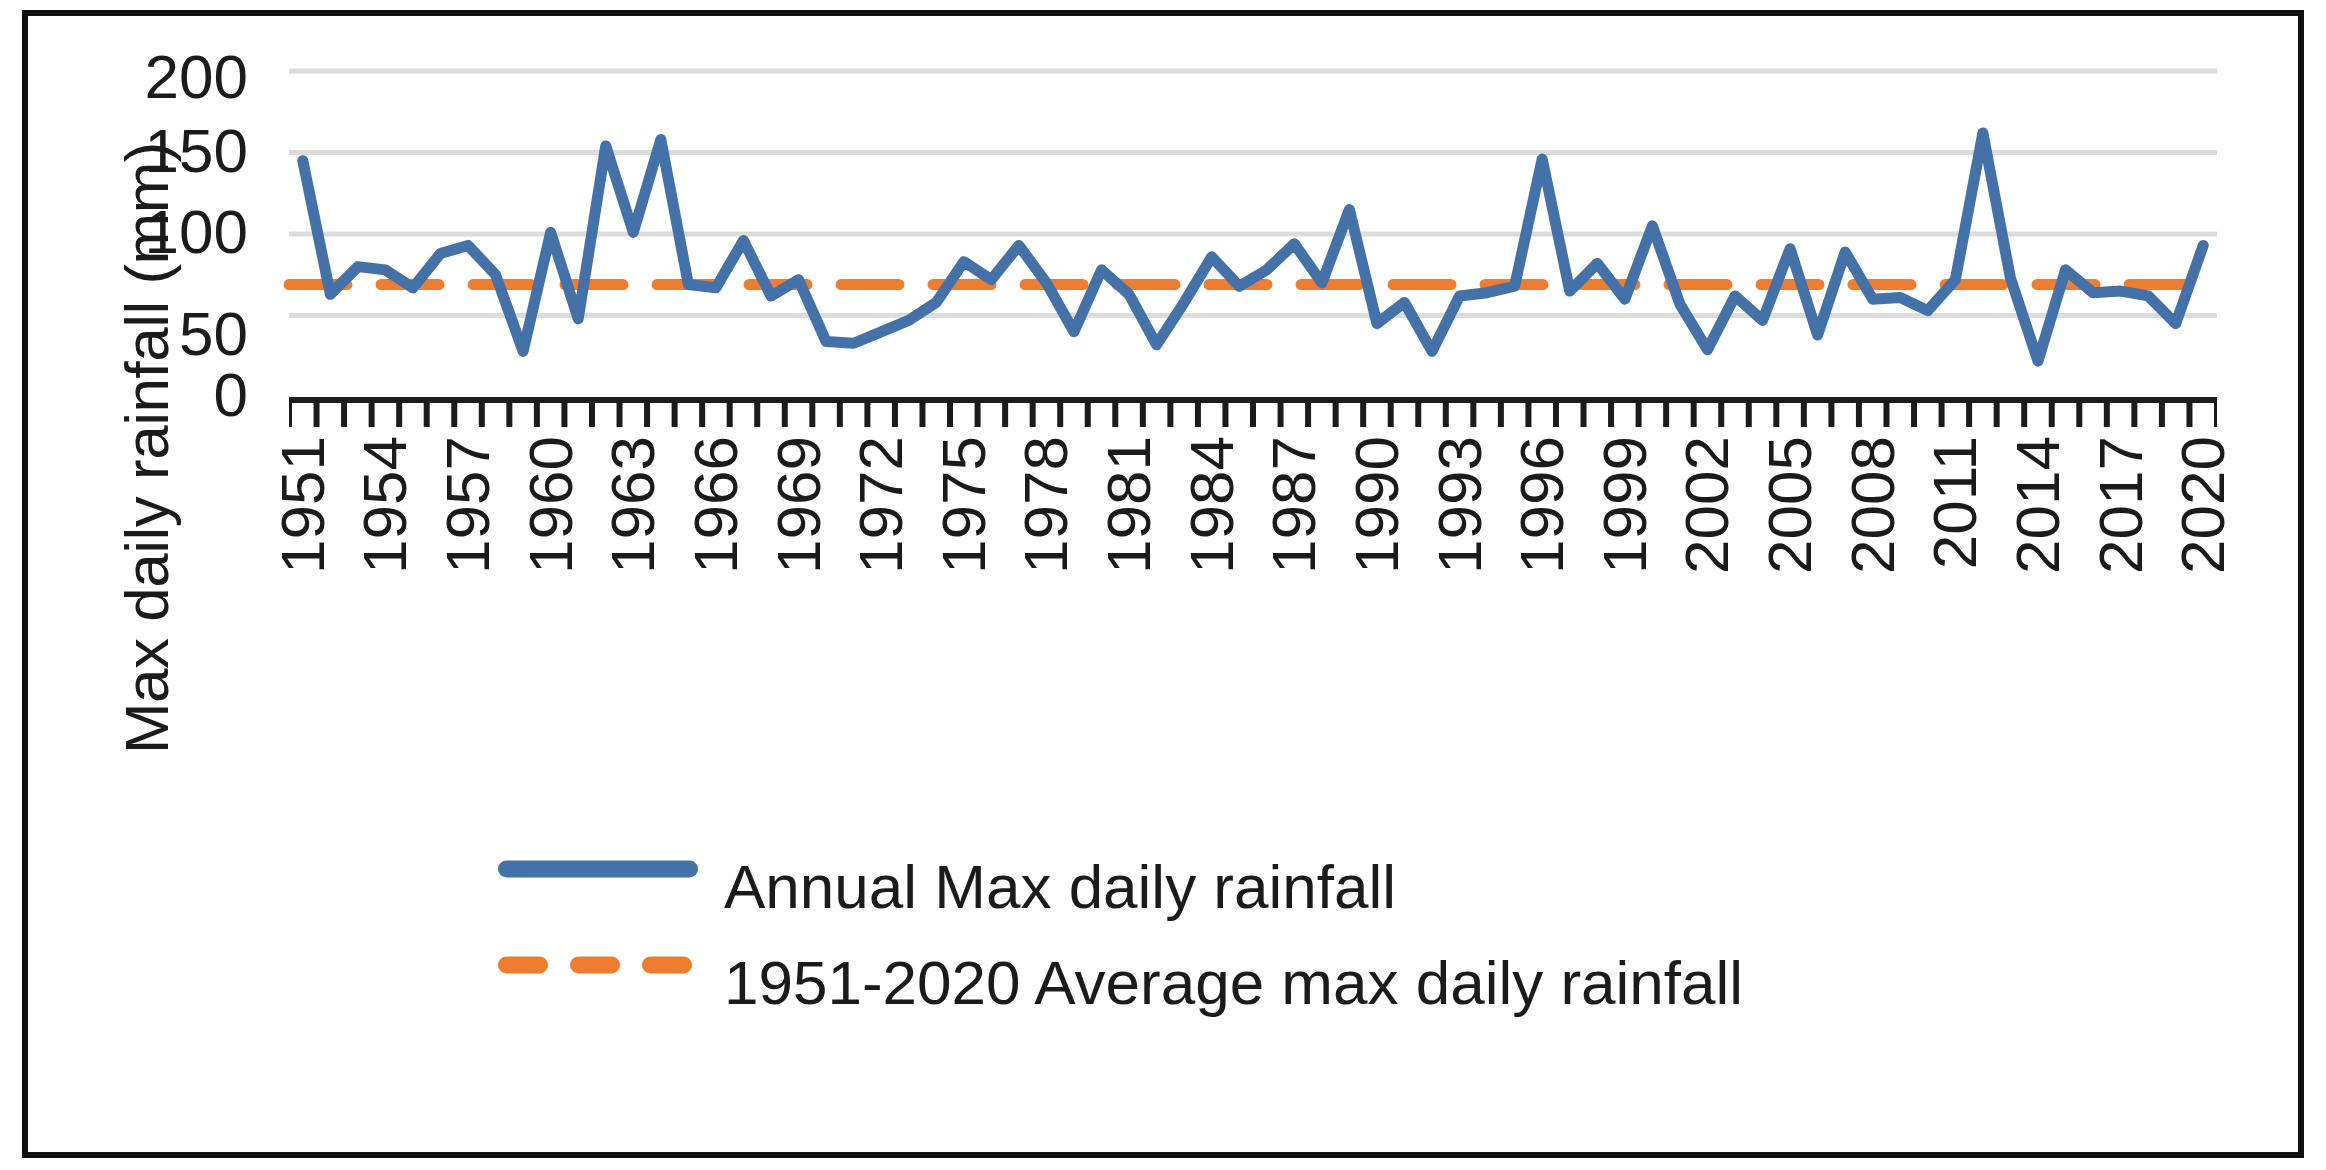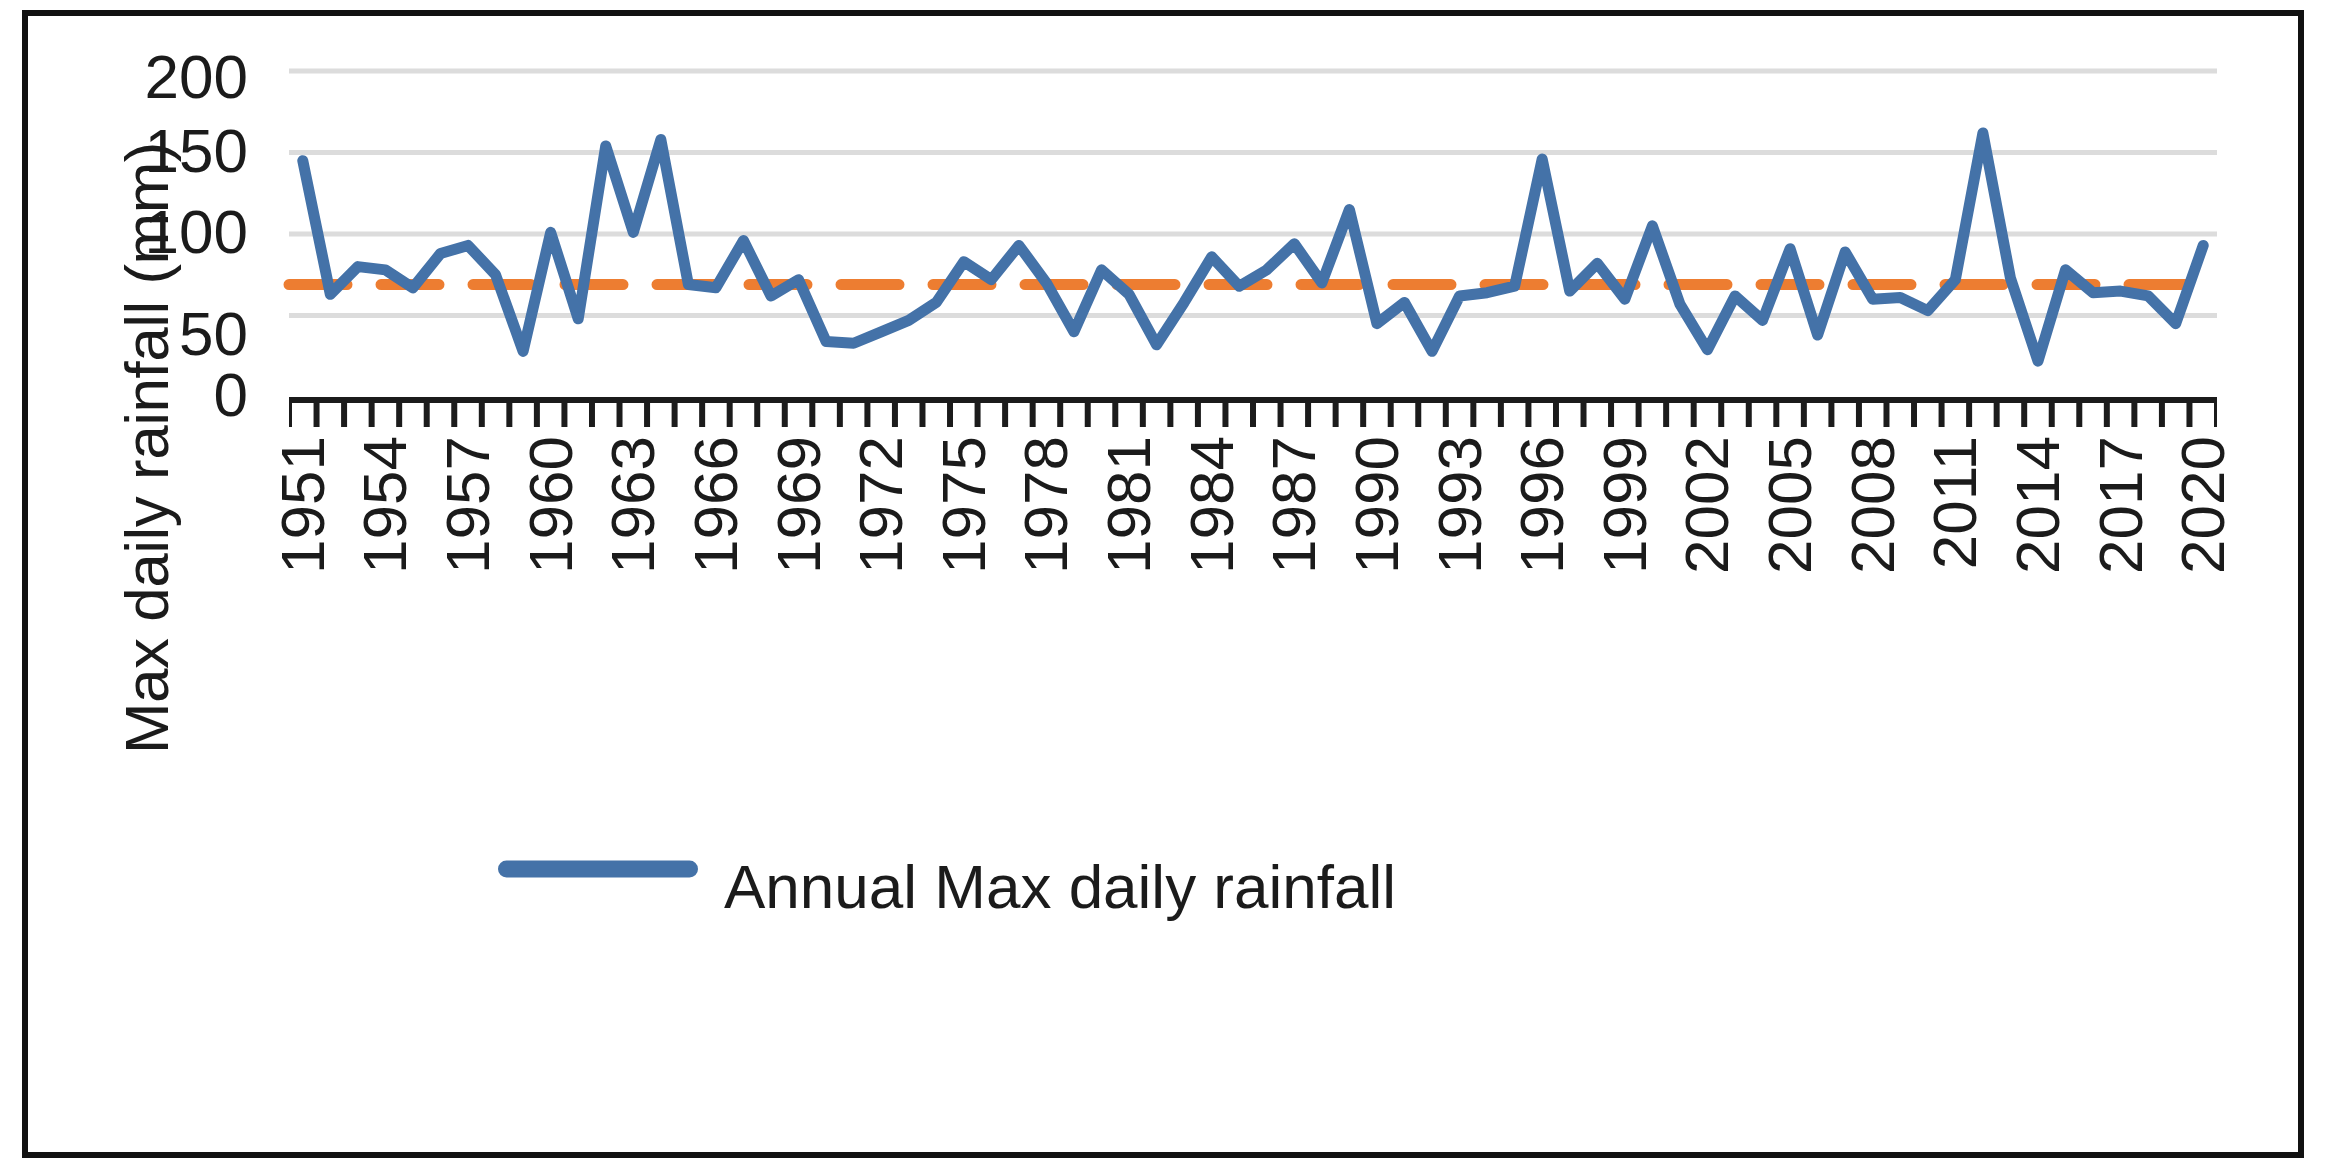--- a/index.html
+++ b/index.html
@@ -235,16 +235,24 @@
         <div class="xlab" style="left: 1897.23px;">2020</div>
       </div>
 
     <div id="legend">
       <div class="legrow">
         <span class="legsym">
           <span class="bar" id="legsym0" style="background: rgb(68, 114, 168); width: 200px;"></span>
         </span>
         <span class="legtext">Annual Max daily rainfall</span>
       </div>
+      <div class="legrow">
+        <span class="legsym">
+          <span class="bar" id="legsym1a" style="background: rgb(237, 125, 49); width: 50px; left: 0px;"></span>
+          <span class="bar" id="legsym1b" style="background: rgb(237, 125, 49); width: 50px; left: 72px;"></span>
+          <span class="bar" id="legsym1c" style="background: rgb(237, 125, 49); width: 50px; left: 144px;"></span>
+        </span>
+        <span class="legtext">1951-2020 Average max daily rainfall</span>
+      </div>
     </div>
 
   </div>
 </div>
 
 </body></html>

